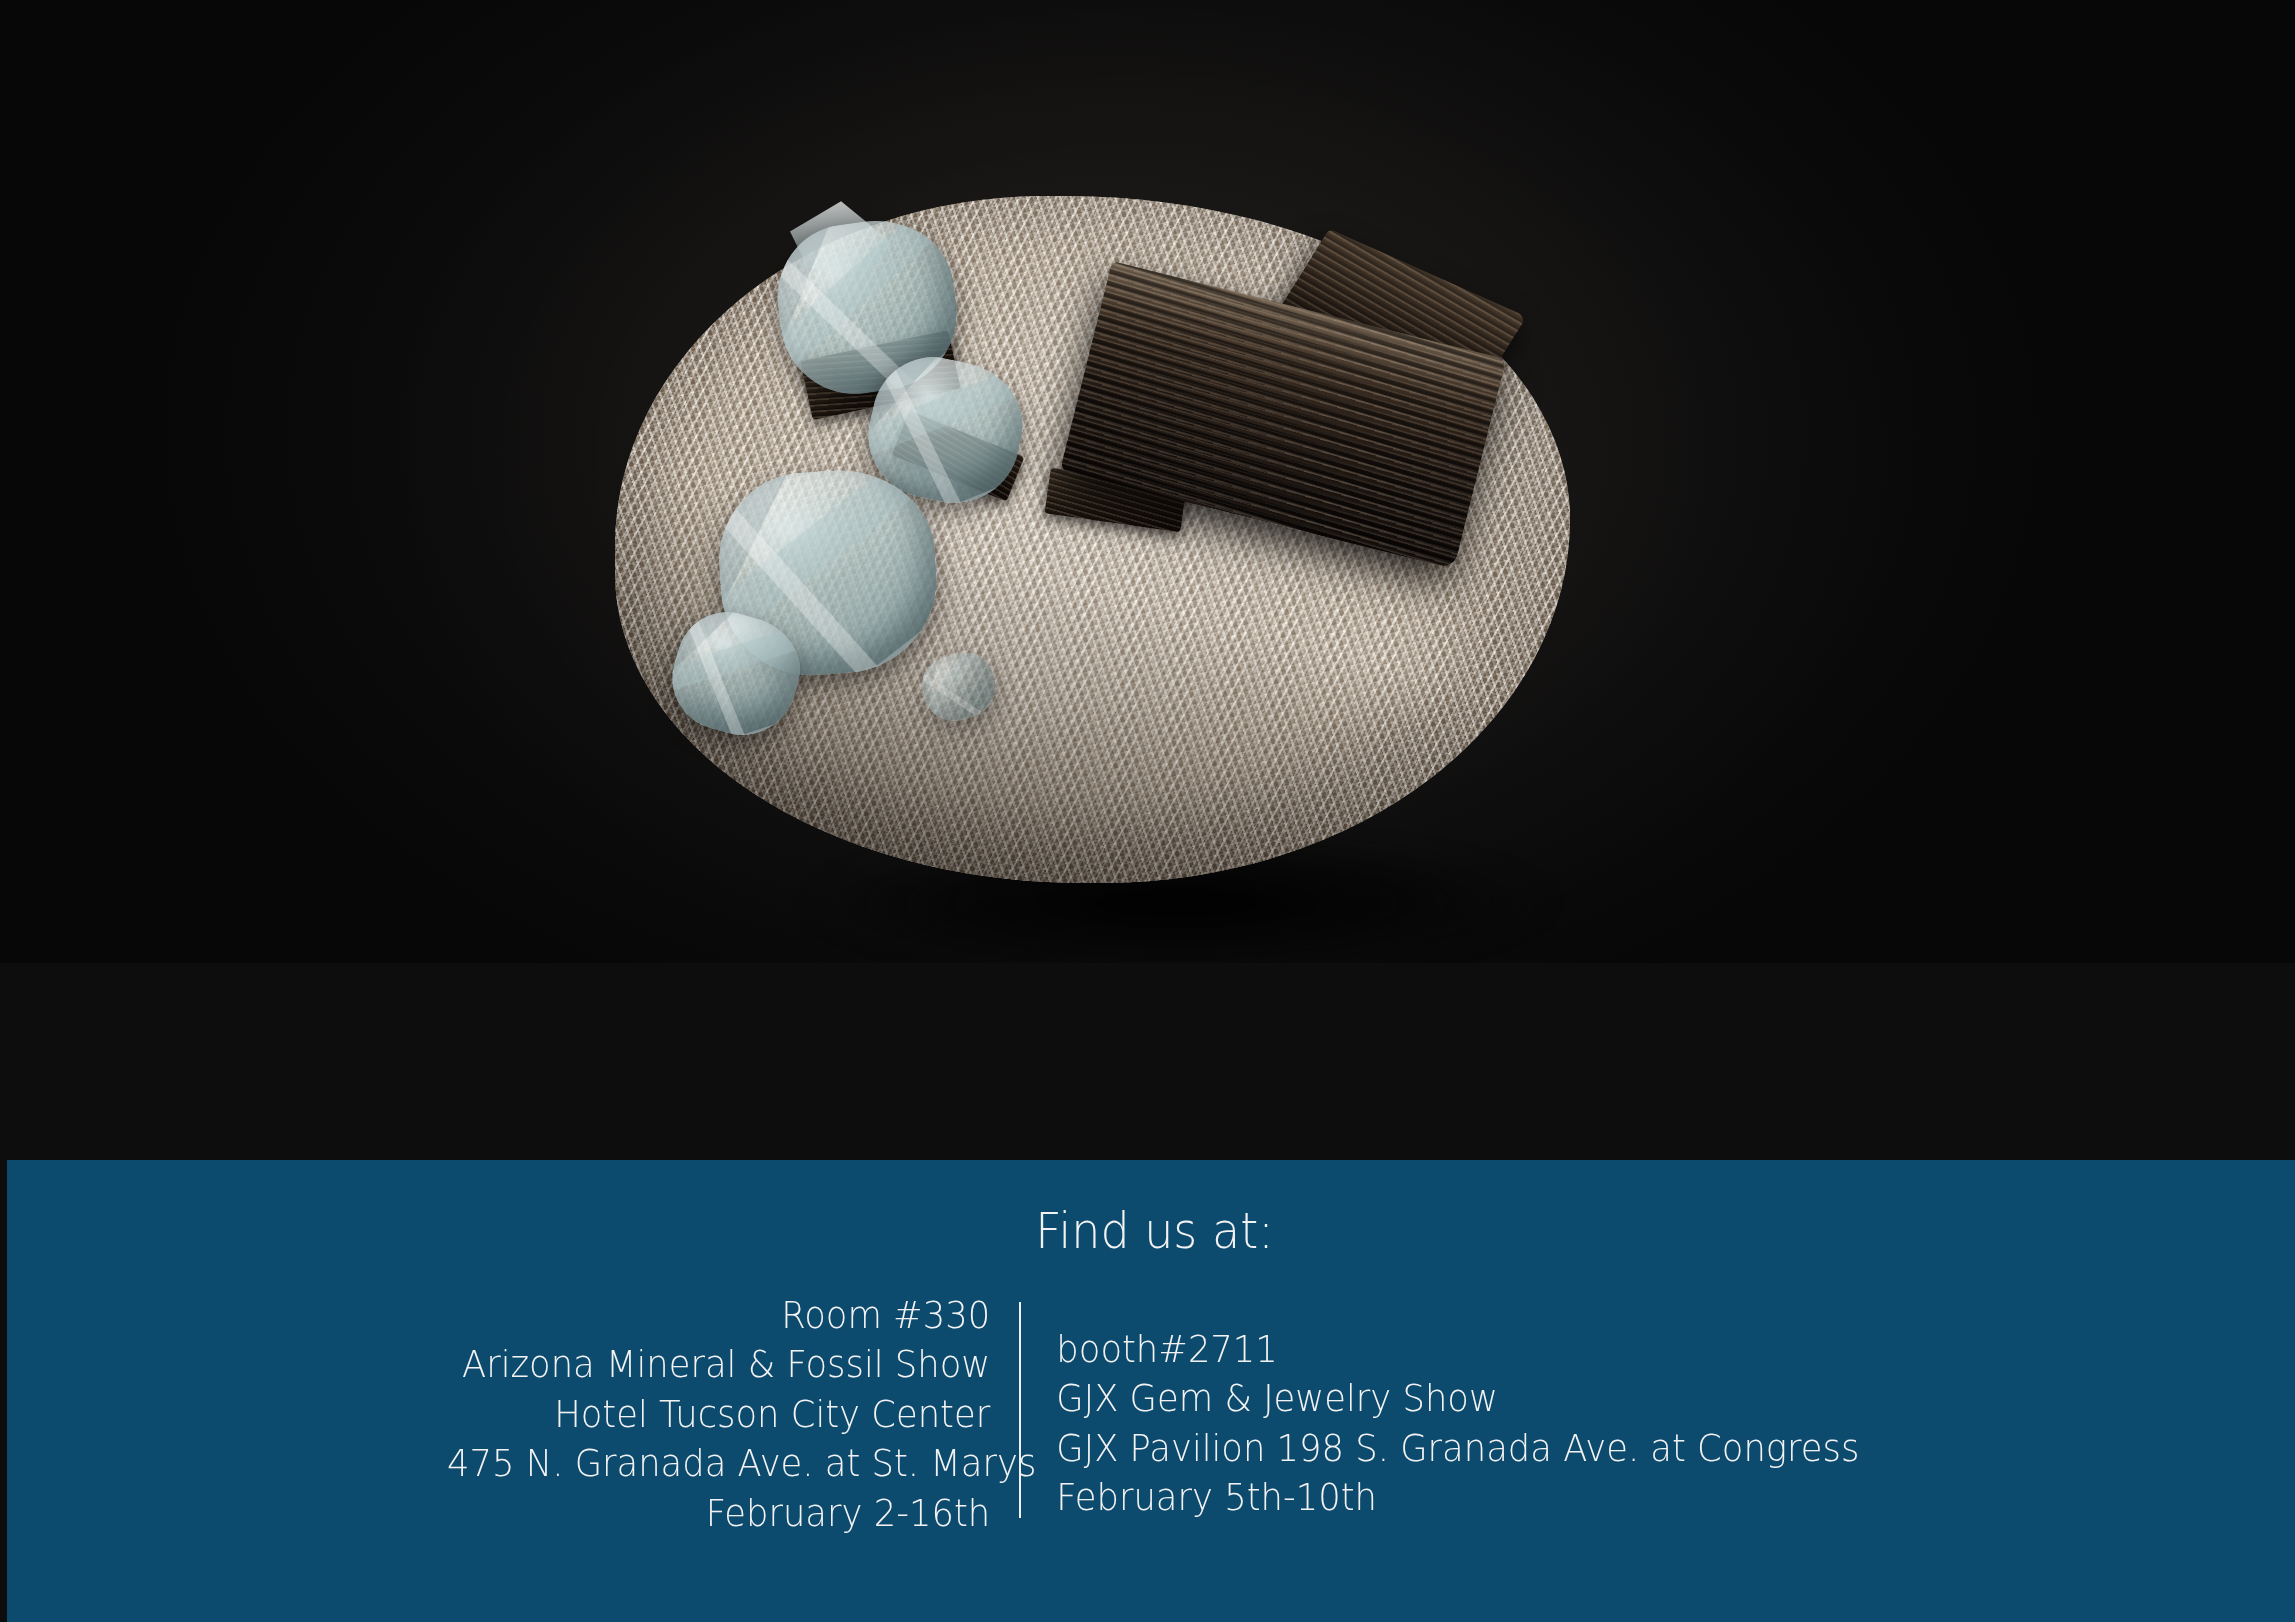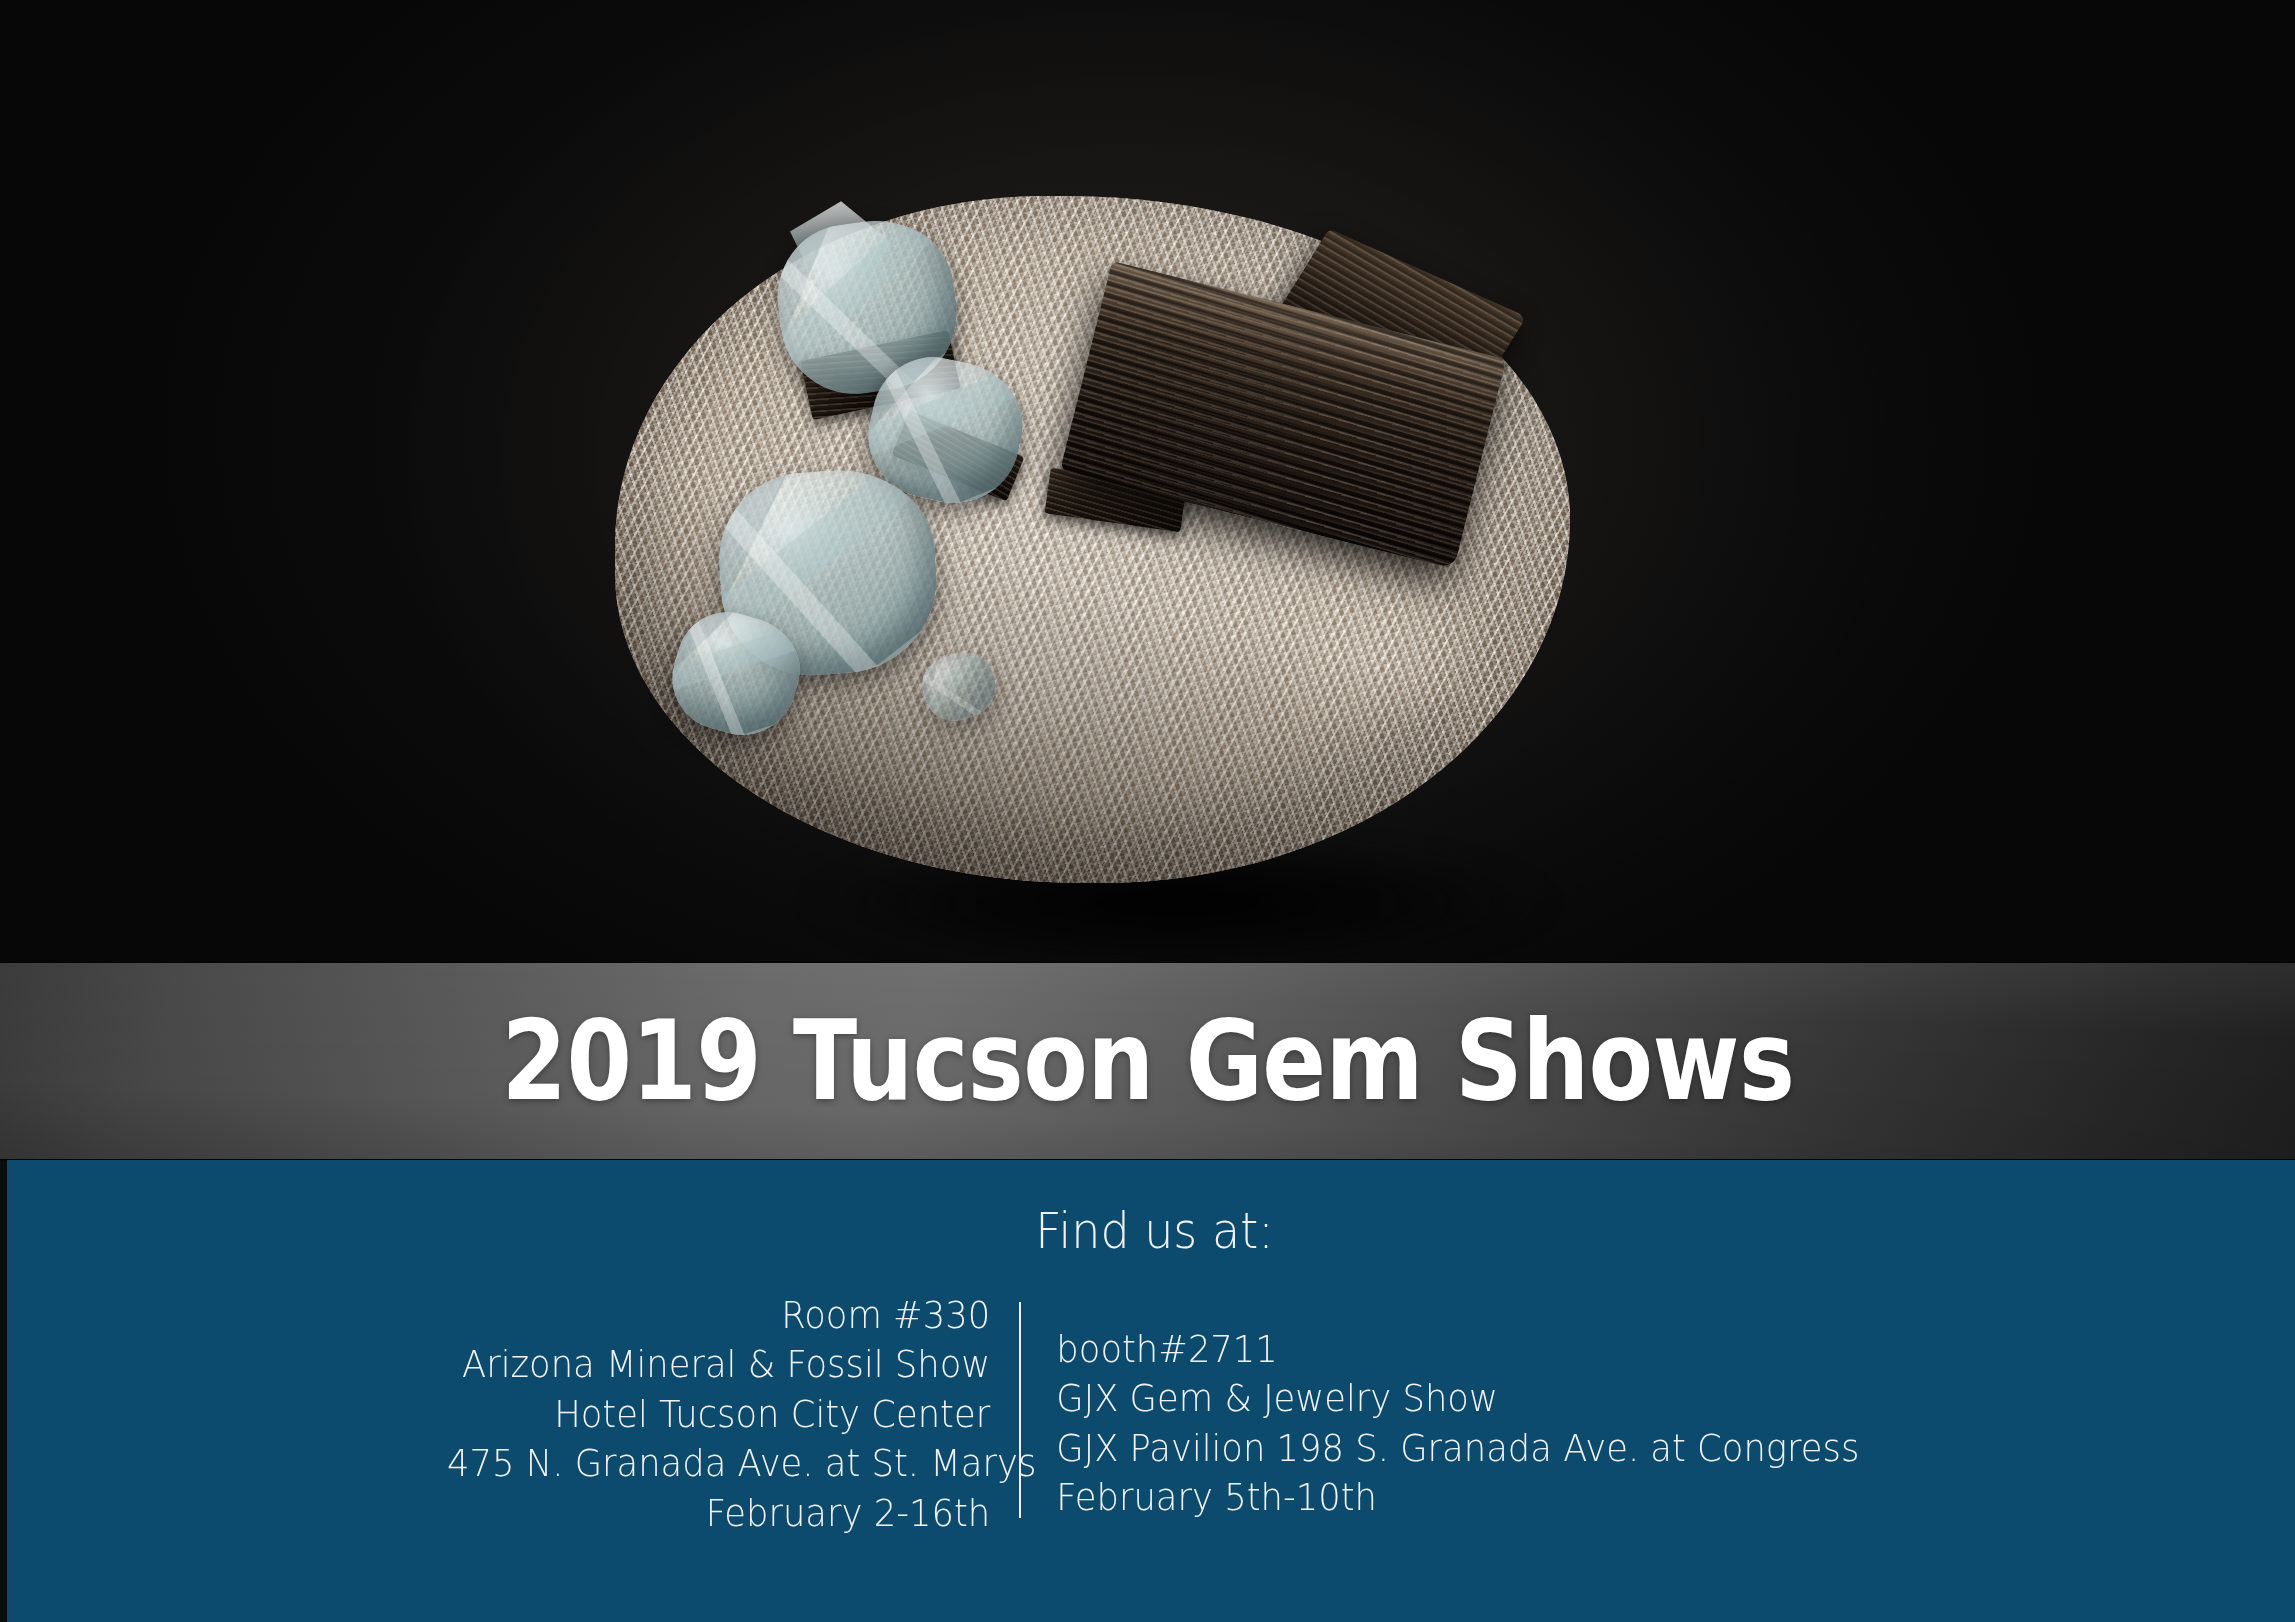--- a/index.html
+++ b/index.html
@@ -328,23 +328,20 @@
         <div class="striae"></div>
       </div>
       <div class="dark-xl">
         <div class="facet"></div>
         <div class="striae"></div>
       </div>
 
     </div>
   </div>
 
-  <div class="title-band">
-    <div class="slide-title">2019 Tucson Gem Shows</div>
-  </div>
 
   <div class="info-area">
 
     <div class="find-us">Find us at:</div>
 
     <div class="columns">
 
       <div class="col col-left">
         <span class="line">Room #330</span>
         <span class="line">Arizona Mineral &amp; Fossil Show</span>

